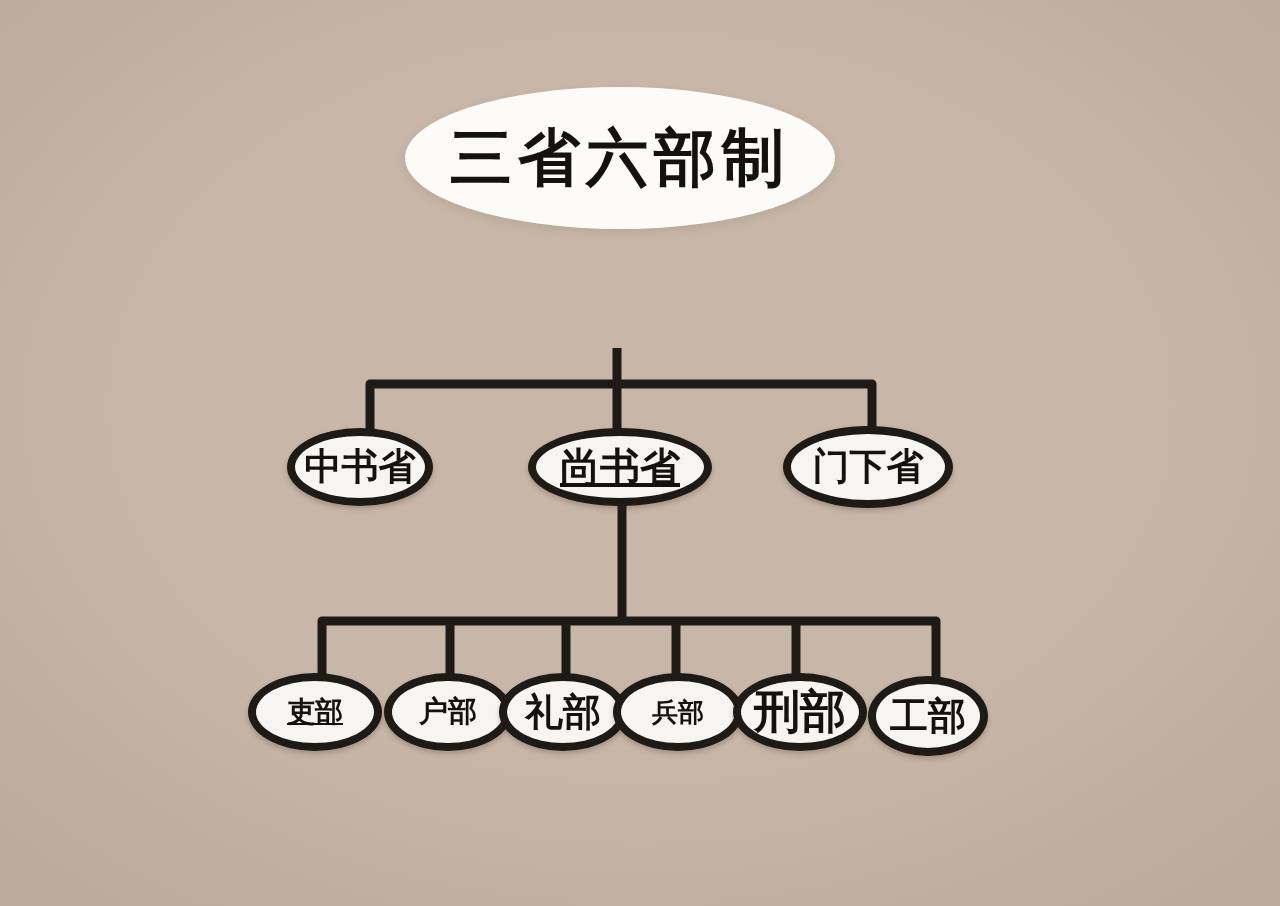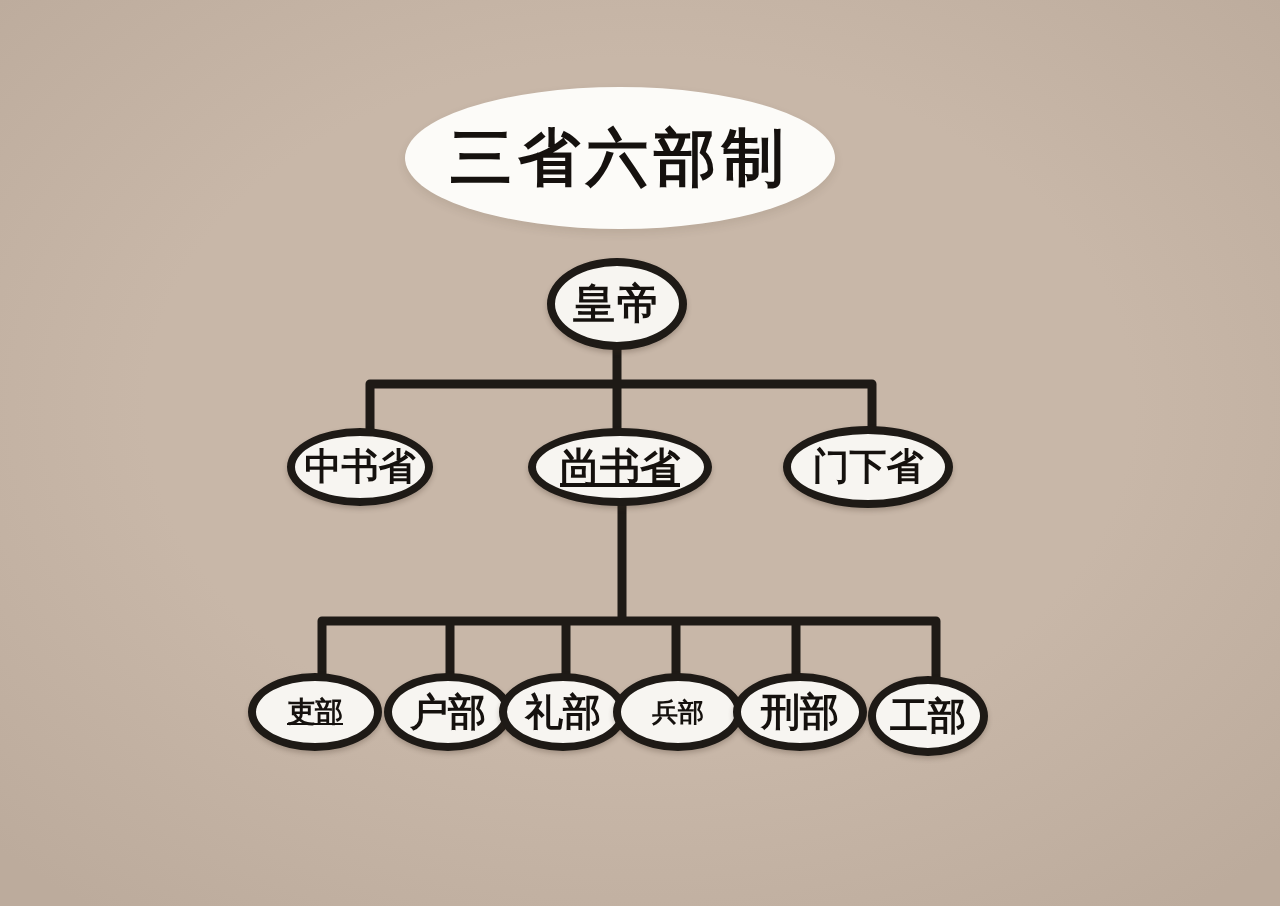--- a/index.html
+++ b/index.html
@@ -60,24 +60,24 @@
   
   .title-ellipse { left: 405px; top: 87px;  width: 430px; height: 142px; }
   
   .n-emperor  { left: 547px; top: 258px; width: 140px; height: 92px; font-size: 42px; letter-spacing: 2px; }
   
   .n-zhongshu { left: 287px; top: 428px; width: 146px; height: 78px; font-size: 37px; }
   .n-shangshu { left: 528px; top: 428px; width: 184px; height: 78px; font-size: 40px; text-decoration: underline; }
   .n-menxia   { left: 783px; top: 426px; width: 170px; height: 82px; font-size: 37px; }
   
   .n-m0 { left: 248px; top: 673px; width: 134px; height: 78px; font-size: 28px; text-decoration: underline; }
-  .n-m1 { left: 384px; top: 673px; width: 128px; height: 78px; font-size: 38px; }
+  .n-m1 { left: 384px; top: 673px; width: 128px; height: 78px; font-size: 29px; }
   .n-m2 { left: 499px; top: 673px; width: 128px; height: 78px; font-size: 38px; text-align: right; }
   .n-m3 { left: 613px; top: 673px; width: 130px; height: 78px; font-size: 26px; }
-  .n-m4 { left: 733px; top: 673px; width: 134px; height: 78px; font-size: 39px; }
+  .n-m4 { left: 733px; top: 673px; width: 134px; height: 78px; font-size: 46px; }
   .n-m5 { left: 868px; top: 676px; width: 120px; height: 80px; font-size: 38px; }
 </style>
 </head>
 <body>
 
 <div class="canvas">
 
   <svg class="connectors" viewBox="0 0 1280 906" xmlns="http://www.w3.org/2000/svg" aria-hidden="true">
 
     <path class="connector" d="M617,348 L617,432"></path>
@@ -89,21 +89,20 @@
     <path class="connector" d="M322,682 L322,621 L936,621 L936,686"></path>
 
     <path class="connector" d="M450,621 L450,682"></path>
     <path class="connector" d="M566,621 L566,682"></path>
     <path class="connector" d="M676,621 L676,682"></path>
     <path class="connector" d="M796,621 L796,682"></path>
   </svg>
 
   <div class="node title-ellipse">三省六部制</div>
 
-  <div class="node n-emperor">皇帝</div>
 
   <div class="node n-zhongshu">中书省</div>
   <div class="node n-shangshu">尚书省</div>
   <div class="node n-menxia">门下省</div>
 
   <div class="node n-m0">吏部</div>
   <div class="node n-m1">户部</div>
   <div class="node n-m2">礼部</div>
   <div class="node n-m3">兵部</div>
   <div class="node n-m4">刑部</div>

